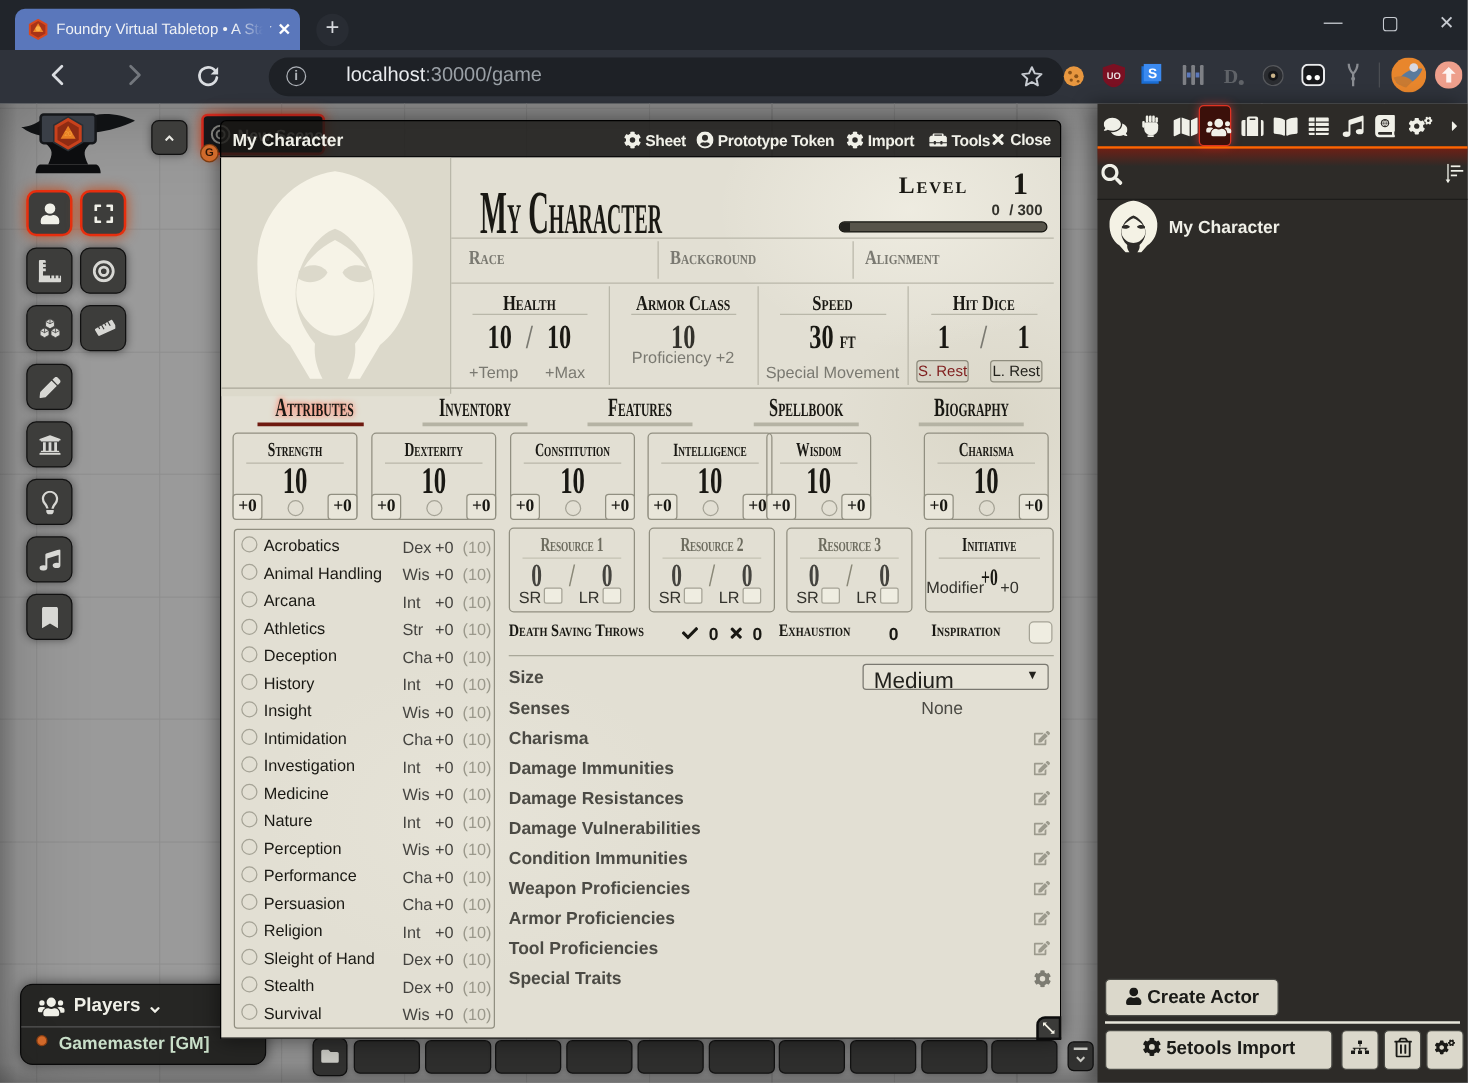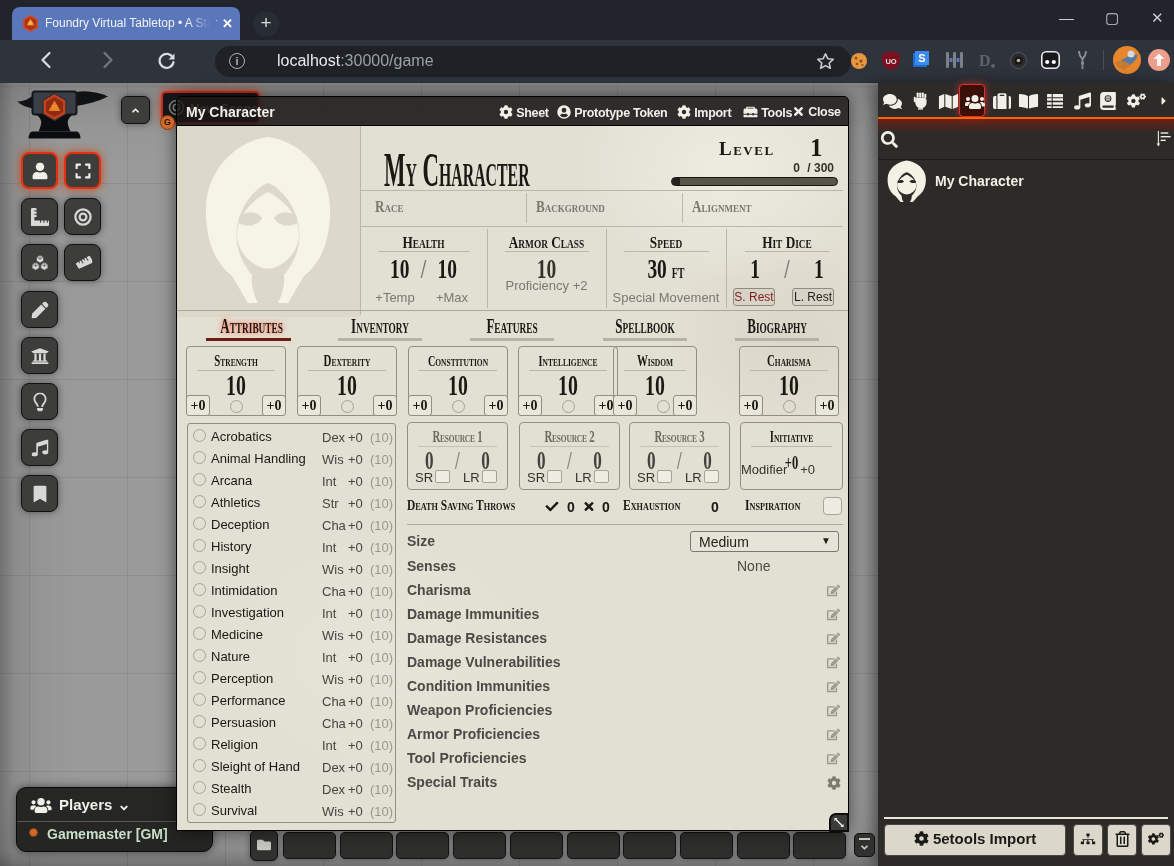--- a/index.html
+++ b/index.html
@@ -644,21 +644,21 @@
       </svg>
     <span class="abs" style="left:425px;top:373px;font-size:14px;font-weight:bold">0</span>
     <div class="scaps abs cxl" style="left:446px;top:372px;font-size:14px">Exhaustion</div>
     <span class="abs" style="left:534px;top:373px;font-size:14px;font-weight:bold">0</span>
     <div class="scaps abs cxl" style="left:568px;top:372px;font-size:14px">Inspiration</div>
     <div class="chk" style="left:646px;top:371px;width:19px;height:18px;border-radius:4px"></div>
     <div class="hline" style="left:230px;top:398px;width:436px;background:#a9a799"></div>
 
     <div class="trlab" style="top:407px">Size</div>
     <div class="abs" style="left:513px;top:405px;width:149px;height:21px;border:1px solid #7a7870;border-radius:3px;background:#e6e3d7">
-      <span style="position:absolute;left:8px;top:2px;font-size:14px;color:#23221d">Medium</span>
+      <span style="position:absolute;left:8px;top:2px;font-size:18px;color:#23221d">Medium</span>
       <span style="position:absolute;right:7px;top:3px;font-size:10px;color:#23221d">▼</span>
     </div>
     <div class="trlab" style="top:432px">Senses</div>
     <div class="abs" style="left:560px;top:432px;width:102px;text-align:left;font-size:14px;color:#4b4a44">None</div>
     <div class="trlab" style="top:456px">Charisma</div>
     <div class="trlab" style="top:480px">Damage Immunities</div>
     <div class="trlab" style="top:504px">Damage Resistances</div>
     <div class="trlab" style="top:528px">Damage Vulnerabilities</div>
     <div class="trlab" style="top:552px">Condition Immunities</div>
     <div class="trlab" style="top:576px">Weapon Proficiencies</div>
@@ -763,20 +763,26 @@
   <div class="abs" style="left:0;top:76px;width:296px;height:1px;background:#1d1c1a"></div>
 
   <svg class="abs" style="left:9px;top:77px" width="41" height="42" viewBox="0 0 133 163" preserveAspectRatio="none">
     <path fill="#f4f2e5" fill-rule="evenodd" d="M64 2 C32 6 3 35 2 72 C1 103 10 127 28 141 L44 163 L54 163 C49 155 47 148 48 140 C29 117 28 92 42 68 C50 56 58 50 64 48 C70 50 78 56 86 68 C100 92 99 117 80 140 C81 148 79 155 74 163 L84 163 L100 141 C118 127 127 103 126 72 C125 35 96 6 64 2 Z"></path>
     <path fill="#f4f2e5" d="M64 57 C48 65 33 81 33 99 C33 115 45 128 56 132 C61 134 67 134 72 132 C83 128 95 115 95 99 C95 81 80 65 64 57 Z"></path>
     <path fill="#2d2b28" d="M34 82 C41 76 51 77 55 83 C51 90 40 91 34 87 Z"></path>
     <path fill="#2d2b28" d="M94 82 C87 76 77 77 73 83 C77 90 88 91 94 87 Z"></path>
   </svg>
   <span class="abs" style="left:57px;top:90px;font-size:14px;font-weight:bold;color:#f0f0e8">My Character</span>
 
+  <div class="sbtn" style="left:6px;top:700px;width:139px;height:30px">
+    <svg style="vertical-align:-2px" width="14" height="14" viewBox="0 0 448 512">
+        <path fill="#1a1a17" d="M224 256A128 128 0 1 0 224 0a128 128 0 0 0 0 256zm89.6 32h-16.7a174.1 174.1 0 0 1-145.8 0h-16.7A134.4 134.4 0 0 0 0 422.4V464a48 48 0 0 0 48 48h352a48 48 0 0 0 48-48v-41.6A134.4 134.4 0 0 0 313.6 288z"></path>
+      </svg>
+    Create Actor
+  </div>
   <div class="abs" style="left:6px;top:734px;width:284px;height:2px;background:#e8e6da"></div>
   <div class="sbtn" style="left:6px;top:741px;width:182px;height:32px">
     <svg style="vertical-align:-2px" width="15" height="15" viewBox="0 0 512 512">
         <path fill="#1a1a17" d="M487.4 315.7l-42.6-24.6c4.3-23.2 4.3-47 0-70.2l42.6-24.6a12 12 0 0 0 5.5-13.9 246.9 246.9 0 0 0-54.7-94.6 12 12 0 0 0-14.8-2.3l-42.6 24.6a192.6 192.6 0 0 0-60.8-35.1V25.8a12 12 0 0 0-9.4-11.7 249.2 249.2 0 0 0-109.2 0 12 12 0 0 0-9.4 11.7v49.2a198.7 198.7 0 0 0-60.8 35.1L88.7 85.5a11.9 11.9 0 0 0-14.8 2.3 245.4 245.4 0 0 0-54.7 94.6 12 12 0 0 0 5.5 13.9l42.6 24.6a193.7 193.7 0 0 0 0 70.2l-42.6 24.6a12 12 0 0 0-5.5 13.9 246.9 246.9 0 0 0 54.7 94.6 12 12 0 0 0 14.8 2.3l42.6-24.6a192.6 192.6 0 0 0 60.8 35.1v49.2a12 12 0 0 0 9.4 11.7 249.2 249.2 0 0 0 109.2 0 12 12 0 0 0 9.4-11.7v-49.2a198.7 198.7 0 0 0 60.8-35.1l42.6 24.6a11.9 11.9 0 0 0 14.8-2.3 245.4 245.4 0 0 0 54.7-94.6 12 12 0 0 0-5.5-13.9zM256 336a80 80 0 1 1 0-160 80 80 0 0 1 0 160z"></path>
       </svg>
     5etools Import
   </div>
   <div class="sbtn" style="left:195px;top:741px;width:30px;height:32px">
     <svg style="vertical-align:-3px" width="16" height="16" viewBox="0 0 640 512">
         <g fill="#1a1a17">

